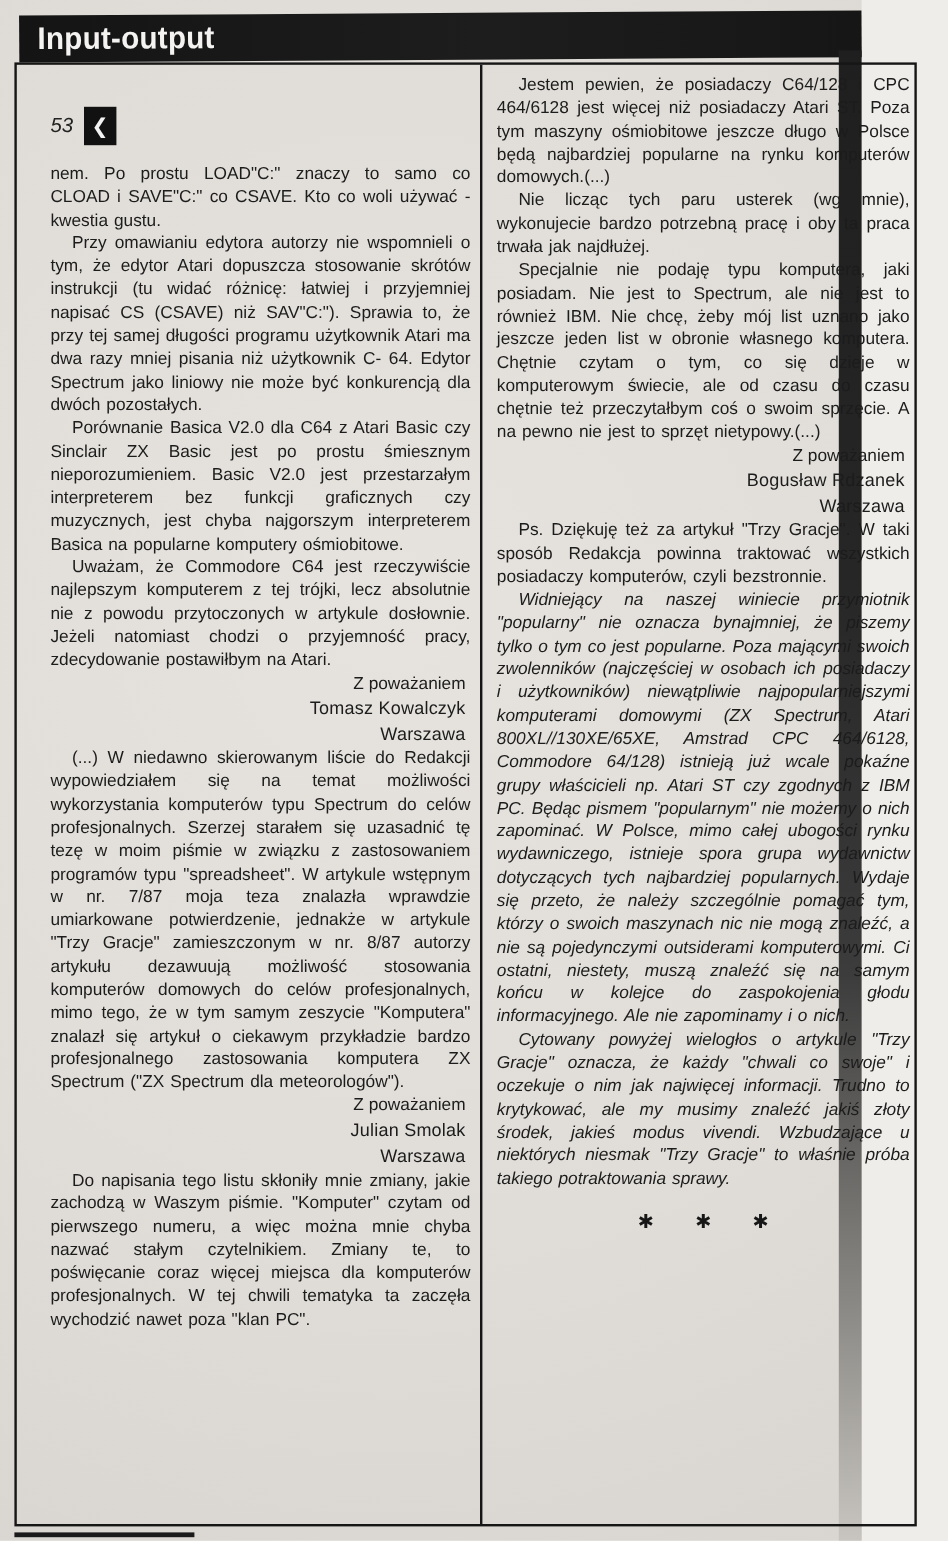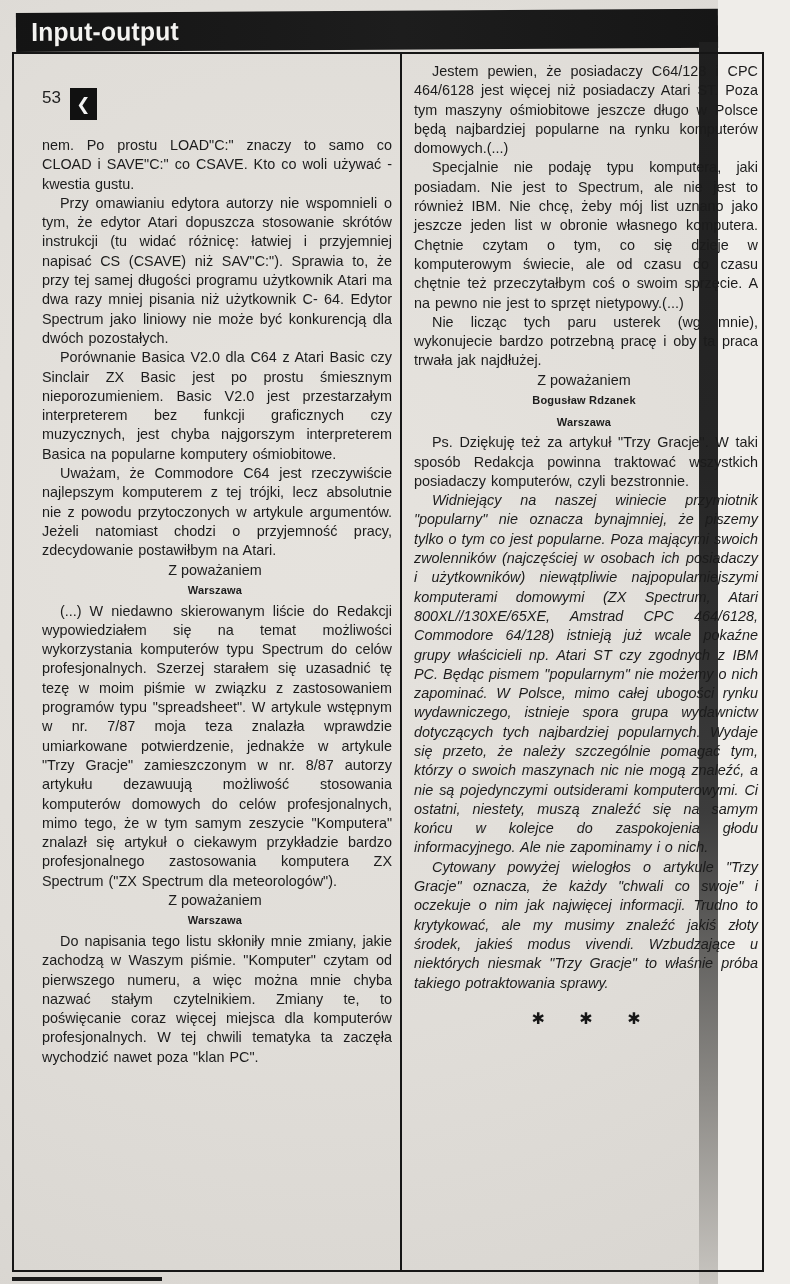--- a/index.html
+++ b/index.html
@@ -50,36 +50,36 @@
   .col{
     position:absolute;top:0;bottom:4px;overflow:hidden;
     font-size:14.4px;line-height:19.3px;
   }
   .col-left{left:14px;width:372px;padding-top:34px;box-sizing:border-box;}
   .col-left .text-wrap{padding:0 8px 0 14px;}
   .col-right{left:388px;width:360px;padding-top:8px;box-sizing:border-box;}
   .col-right .text-wrap{padding:0 4px 0 12px;}
   
   .marker{
-    display:flex;align-items:flex-start;gap:9px;
-    margin:0 0 14px 14px;height:34px;
+    display:flex;align-items:center;gap:9px;
+    margin:0 0 14px 14px;height:34px;font-style:italic;
   }
   .marker-num{font-size:17px;color:#222;}
   .marker-icon{
     width:27px;height:32px;background:#111;
     color:#f2f2f2;display:flex;align-items:center;justify-content:center;
     font-size:17px;font-weight:bold;line-height:1;
   }
   
   .p{margin:0;text-align:justify;text-indent:18px;word-spacing:1px;}
   .p.cont{text-indent:0;}
   .editorial{font-style:italic;}
-  .signoff{text-align:center;padding-right:4px;}
+  .signoff{text-align:right;padding-right:4px;}
   .signoff .closing{font-size:14.4px;line-height:19.5px;}
-  .signoff .name{font-weight:bold;font-size:11px;line-height:21.5px;letter-spacing:.2px;}
+  .signoff .name{font-weight:normal;font-size:15px;line-height:21.5px;letter-spacing:.2px;}
   .stars{
     text-align:center;font-size:16px;font-weight:bold;
     word-spacing:30px;padding-top:16px;color:#161616;
   }
   
   .next-box-start{
     position:absolute;left:12px;top:1277px;width:150px;height:4px;
     background:#1a1a1a;
   }
 </style>
@@ -99,40 +99,42 @@
 
     <div class="col col-left">
       <div class="marker">
         <span class="marker-num">53</span>
         <span class="marker-icon">❮</span>
       </div>
       <div class="text-wrap">
         <p class="p cont">nem. Po prostu LOAD"C:" znaczy to samo co CLOAD i SAVE"C:" co CSAVE. Kto co woli używać - kwestia gustu.</p>
         <p class="p">Przy omawianiu edytora autorzy nie wspomnieli o tym, że edytor Atari dopuszcza stosowanie skrótów instrukcji (tu widać różnicę: łatwiej i przyjemniej napisać CS (CSAVE) niż SAV"C:"). Sprawia to, że przy tej samej długości programu użytkownik Atari ma dwa razy mniej pisania niż użytkownik C- 64. Edytor Spectrum jako liniowy nie może być konkurencją dla dwóch pozostałych.</p>
         <p class="p">Porównanie Basica V2.0 dla C64 z Atari Basic czy Sinclair ZX Basic jest po prostu śmiesznym nieporozumieniem. Basic V2.0 jest przestarzałym interpreterem bez funkcji graficznych czy muzycznych, jest chyba najgorszym interpreterem Basica na popularne komputery ośmiobitowe.</p>
-        <p class="p">Uważam, że Commodore C64 jest rzeczywiście najlepszym komputerem z tej trójki, lecz absolutnie nie z powodu przytoczonych w artykule argumentów. Jeżeli natomiast chodzi o przyjemność pracy, zdecydowanie postawiłbym na Atari.</p>
+        <p class="p">Uważam, że Commodore C64 jest rzeczywiście najlepszym komputerem z tej trójki, lecz absolutnie nie z powodu przytoczonych w artykule dosłownie. Jeżeli natomiast chodzi o przyjemność pracy, zdecydowanie postawiłbym na Atari.</p>
         <div class="signoff">
           <div class="closing">Z poważaniem</div>
+          <div class="name">Tomasz Kowalczyk</div>
           <div class="name">Warszawa</div>
         </div>
         <p class="p">(...) W niedawno skierowanym liście do Redakcji wypowiedziałem się na temat możliwości wykorzystania komputerów typu Spectrum do celów profesjonalnych. Szerzej starałem się uzasadnić tę tezę w moim piśmie w związku z zastosowaniem programów typu "spreadsheet". W artykule wstępnym w nr. 7/87 moja teza znalazła wprawdzie umiarkowane potwierdzenie, jednakże w artykule "Trzy Gracje" zamieszczonym w nr. 8/87 autorzy artykułu dezawuują możliwość stosowania komputerów domowych do celów profesjonalnych, mimo tego, że w tym samym zeszycie "Komputera" znalazł się artykuł o ciekawym przykładzie bardzo profesjonalnego zastosowania komputera ZX Spectrum ("ZX Spectrum dla meteorologów").</p>
         <div class="signoff">
           <div class="closing">Z poważaniem</div>
+          <div class="name">Julian Smolak</div>
           <div class="name">Warszawa</div>
         </div>
         <p class="p">Do napisania tego listu skłoniły mnie zmiany, jakie zachodzą w Waszym piśmie. "Komputer" czytam od pierwszego numeru, a więc można mnie chyba nazwać stałym czytelnikiem. Zmiany te, to poświęcanie coraz więcej miejsca dla komputerów profesjonalnych. W tej chwili tematyka ta zaczęła wychodzić nawet poza "klan PC".</p>
 
       </div>
     </div>
 
     <div class="col col-right">
       <div class="text-wrap">
         <p class="p">Jestem pewien, że posiadaczy C64/128 i CPC 464/6128 jest więcej niż posiadaczy Atari ST. Poza tym maszyny ośmiobitowe jeszcze długo w Polsce będą najbardziej popularne na rynku komputerów domowych.(...)</p>
+        <p class="p">Nie licząc tych paru usterek (wg mnie), wykonujecie bardzo potrzebną pracę i oby ta praca trwała jak najdłużej.</p>
         <p class="p">Specjalnie nie podaję typu komputera, jaki posiadam. Nie jest to Spectrum, ale nie jest to również IBM. Nie chcę, żeby mój list uznano jako jeszcze jeden list w obronie własnego komputera. Chętnie czytam o tym, co się dzieje w komputerowym świecie, ale od czasu do czasu chętnie też przeczytałbym coś o swoim sprzęcie. A na pewno nie jest to sprzęt nietypowy.(...)</p>
-        <p class="p">Nie licząc tych paru usterek (wg mnie), wykonujecie bardzo potrzebną pracę i oby ta praca trwała jak najdłużej.</p>
         <div class="signoff">
           <div class="closing">Z poważaniem</div>
           <div class="name">Bogusław Rdzanek</div>
           <div class="name">Warszawa</div>
         </div>
         <p class="p">Ps. Dziękuję też za artykuł "Trzy Gracje". W taki sposób Redakcja powinna traktować wszystkich posiadaczy komputerów, czyli bezstronnie.</p>
         <p class="p editorial">Widniejący na naszej winiecie przymiotnik "popularny" nie oznacza bynajmniej, że piszemy tylko o tym co jest popularne. Poza mającymi swoich zwolenników (najczęściej w osobach ich posiadaczy i użytkowników) niewątpliwie najpopularniejszymi komputerami domowymi (ZX Spectrum, Atari 800XL//130XE/65XE, Amstrad CPC 464/6128, Commodore 64/128) istnieją już wcale pokaźne grupy właścicieli np. Atari ST czy zgodnych z IBM PC. Będąc pismem "popularnym" nie możemy o nich zapominać. W Polsce, mimo całej ubogości rynku wydawniczego, istnieje spora grupa wydawnictw dotyczących tych najbardziej popularnych. Wydaje się przeto, że należy szczególnie pomagać tym, którzy o swoich maszynach nic nie mogą znaleźć, a nie są pojedynczymi outsiderami komputerowymi. Ci ostatni, niestety, muszą znaleźć się na samym końcu w kolejce do zaspokojenia głodu informacyjnego. Ale nie zapominamy i o nich.</p>
         <p class="p editorial">Cytowany powyżej wielogłos o artykule "Trzy Gracje" oznacza, że każdy "chwali co swoje" i oczekuje o nim jak najwięcej informacji. Trudno to krytykować, ale my musimy znaleźć jakiś złoty środek, jakieś modus vivendi. Wzbudzające u niektórych niesmak "Trzy Gracje" to właśnie próba takiego potraktowania sprawy.</p>
         <div class="stars">✱ ✱ ✱</div>
       </div>

